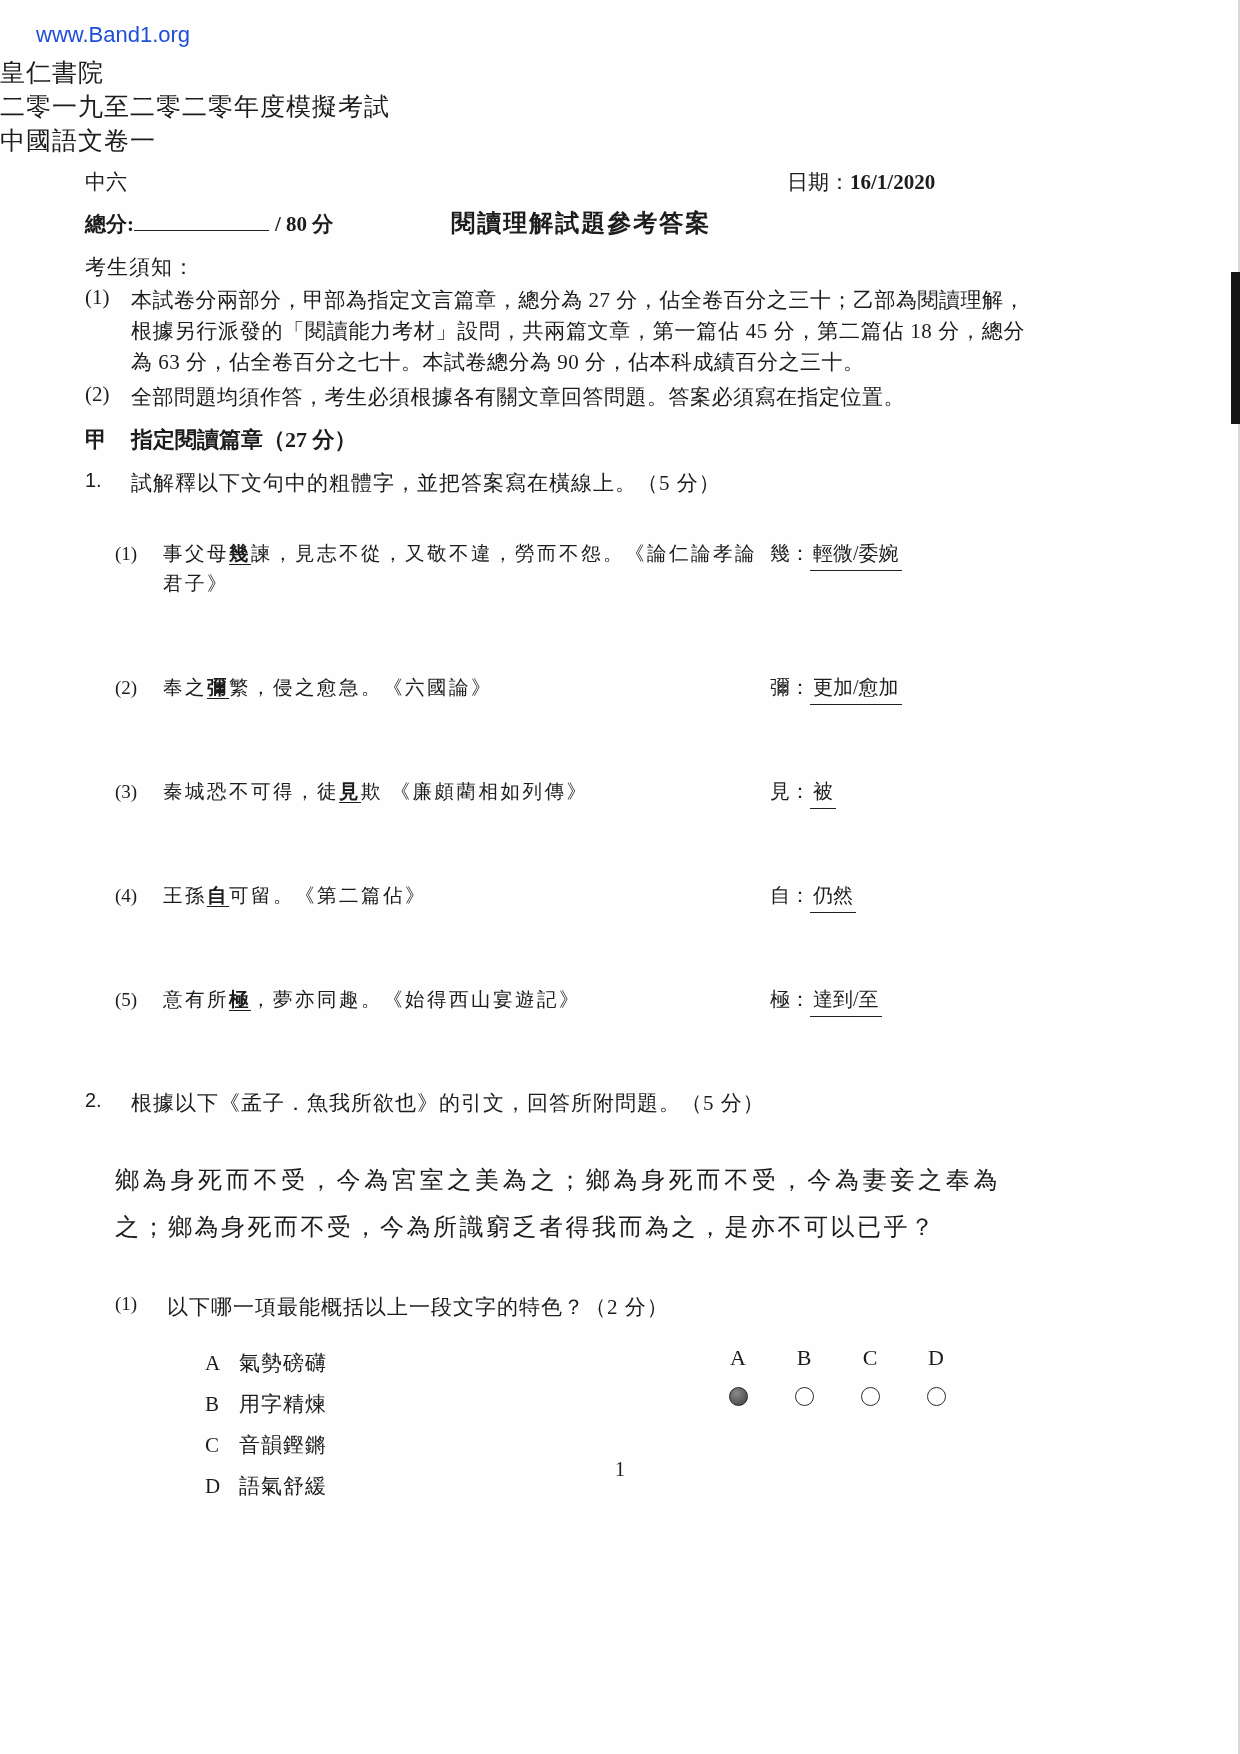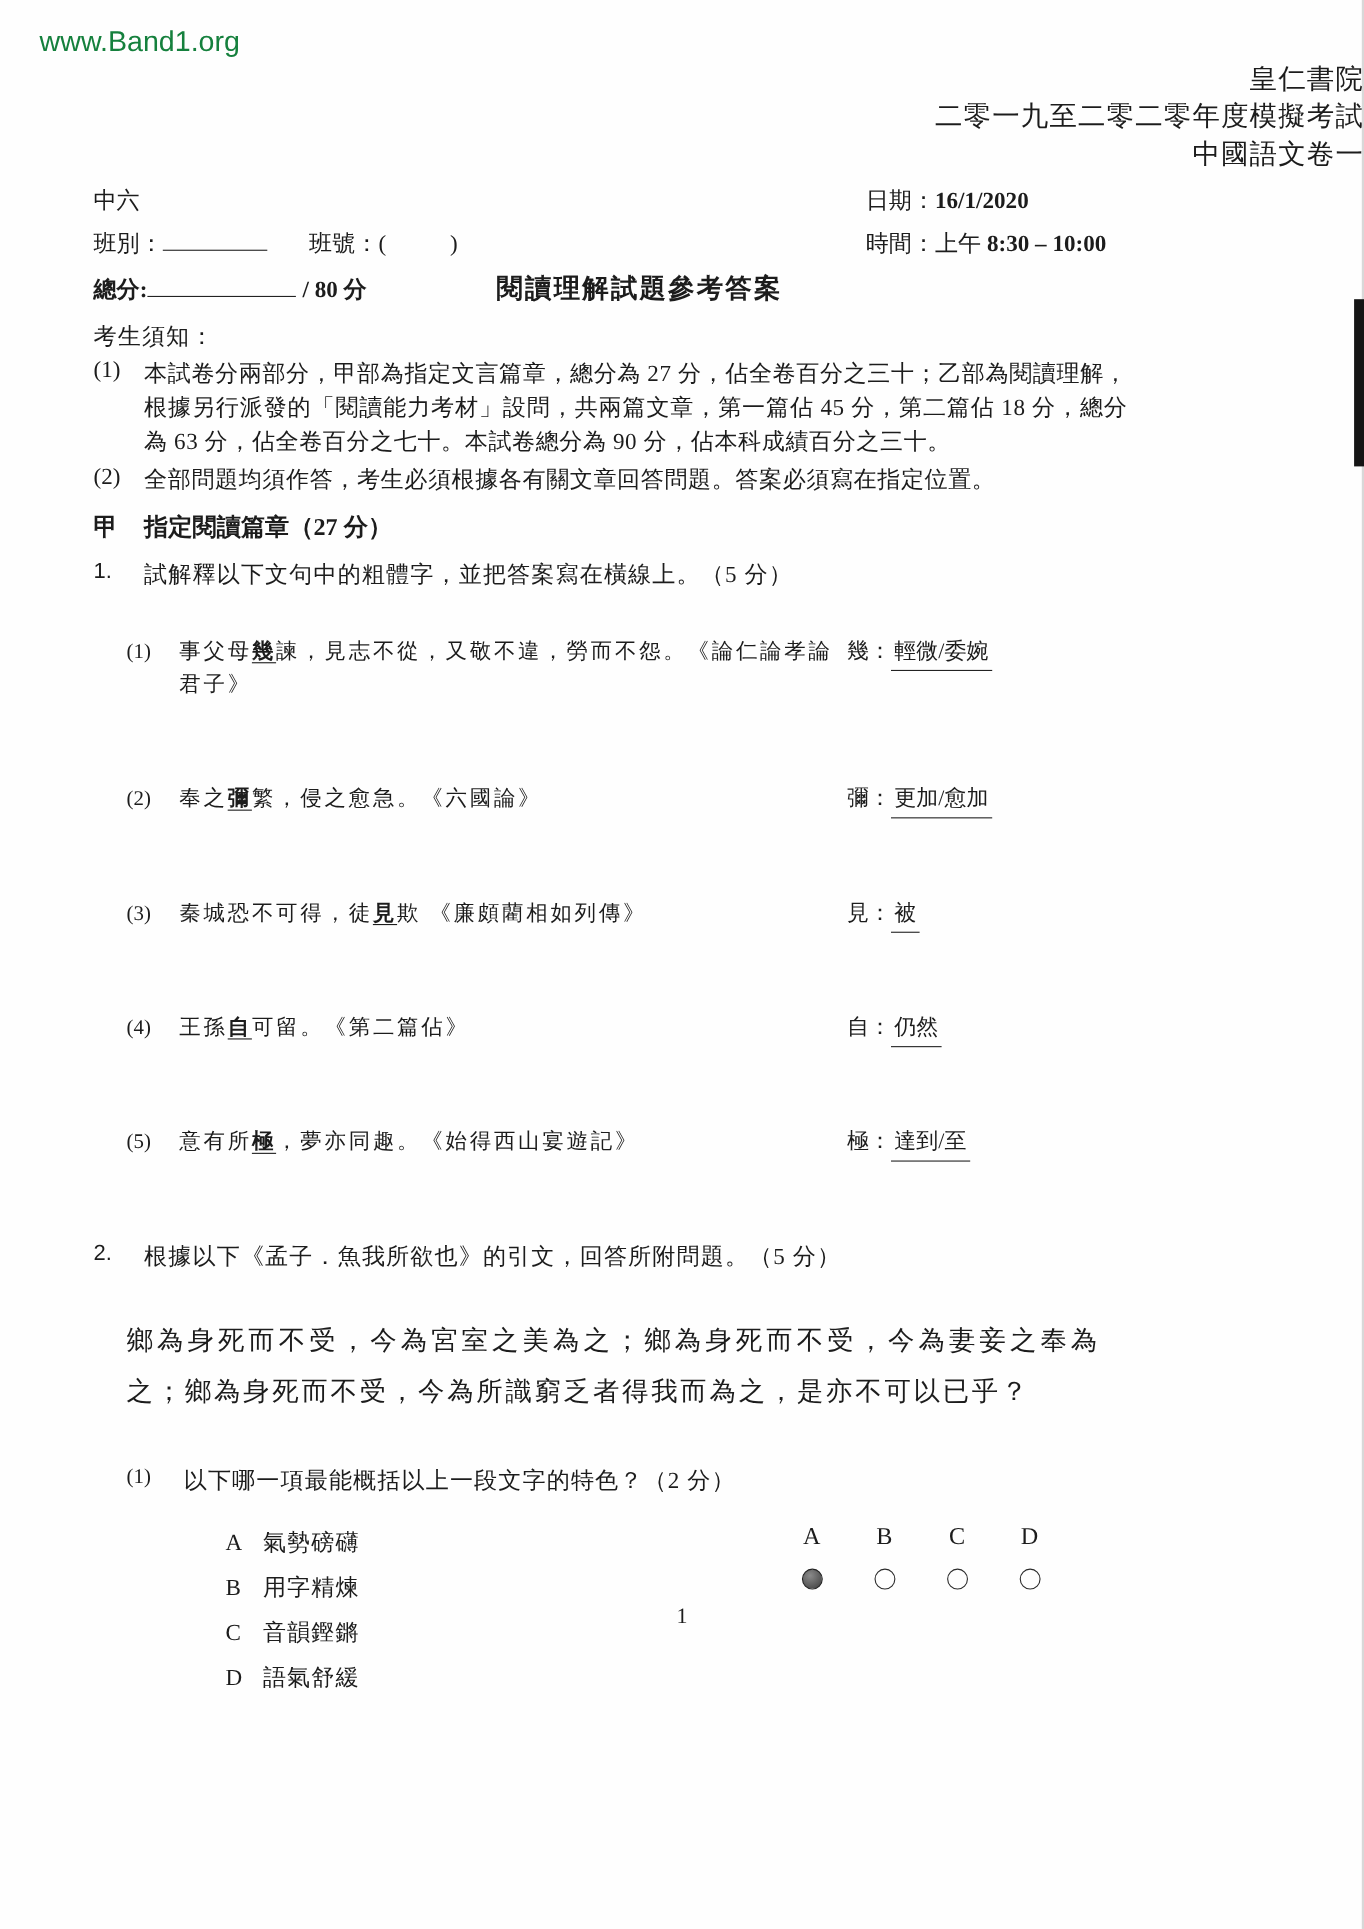--- a/index.html
+++ b/index.html
@@ -9,36 +9,36 @@
     height: 1754px;
     background: #fefefe;
     font-family: "Liberation Serif", "DejaVu Serif", serif;
     color: #1c1c1c;
     overflow: hidden;
   }
   .watermark {
     position: absolute;
     top: 22px; left: 36px;
     font-family: "Liberation Sans", "DejaVu Sans", sans-serif;
-    font-size: 26px;
-    color: #15803d;
+    font-size: 22px;
+    color: #1d4ed8;
   }
   .scan-strip {
     position: absolute;
     right: 0; top: 272px;
     width: 9px; height: 152px;
     background: #151515;
   }
   .scan-edge {
     position: absolute;
     right: 0; top: 0;
     width: 2px; height: 100%;
     background: #d8d8d8;
   }
-  .header { text-align: right; padding-top: 56px; line-height: 34px; }
+  .header { text-align: left; padding-top: 56px; line-height: 34px; }
   .h-line { font-size: 25px; letter-spacing: 1px; }
   .content { margin-left: 85px; width: 940px; font-size: 21px; }
 
   .meta-row { display: flex; margin-top: 9px; line-height: 30px; }
   .meta-right { margin-left: auto; width: 238px; }
   .blank {
     display: inline-block;
     border-bottom: 1.5px solid #222;
     height: 20px;
     vertical-align: baseline;
@@ -126,24 +126,20 @@
     <div class="h-line">中國語文卷一</div>
   </div>
 
   <div class="content">
 
     <div class="meta-row">
       <span>中六</span>
       <span class="meta-right"><span>日期：</span><b>16/1/2020</b></span>
     </div>
 
-    <div class="meta-row">
-      <span><span>班別：</span><span class="blank class-blank"></span><span>班號：(</span><span class="paren-gap"></span><span>)</span></span>
-      <span class="meta-right"><span>時間：</span><span>上午 </span><b>8:30 – 10:00</b></span>
-    </div>
 
     <div class="score-row">
       <b>總分:</b>
       <span class="blank score-blank"></span>
       <b>/ 80 分</b>
       <span class="answers-title">閱讀理解試題參考答案</span>
     </div>
 
     <div class="notice-heading">考生須知：</div>
 

